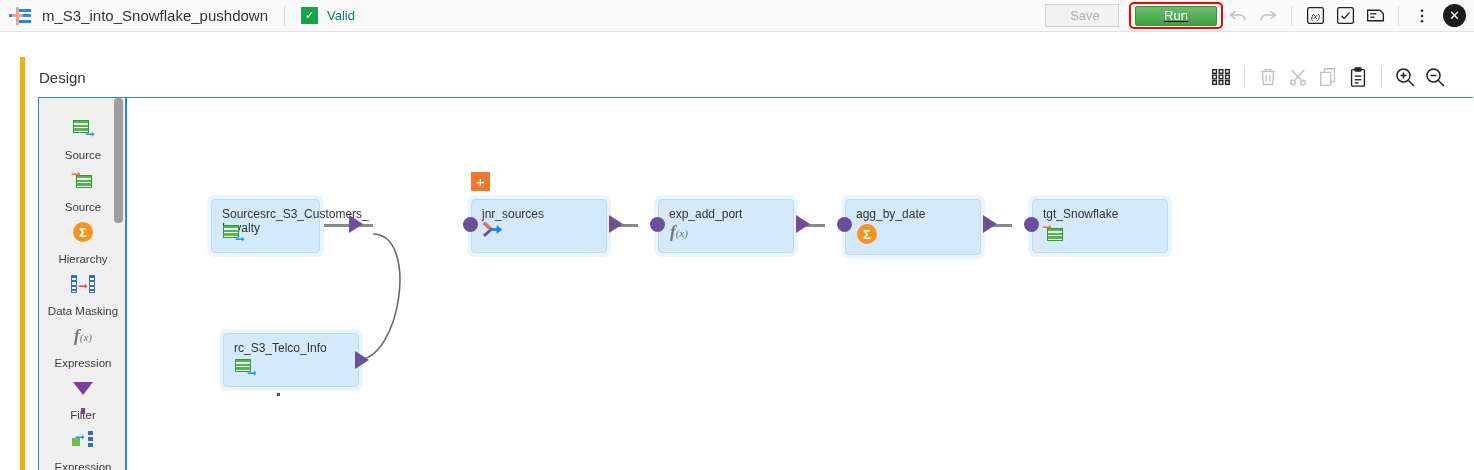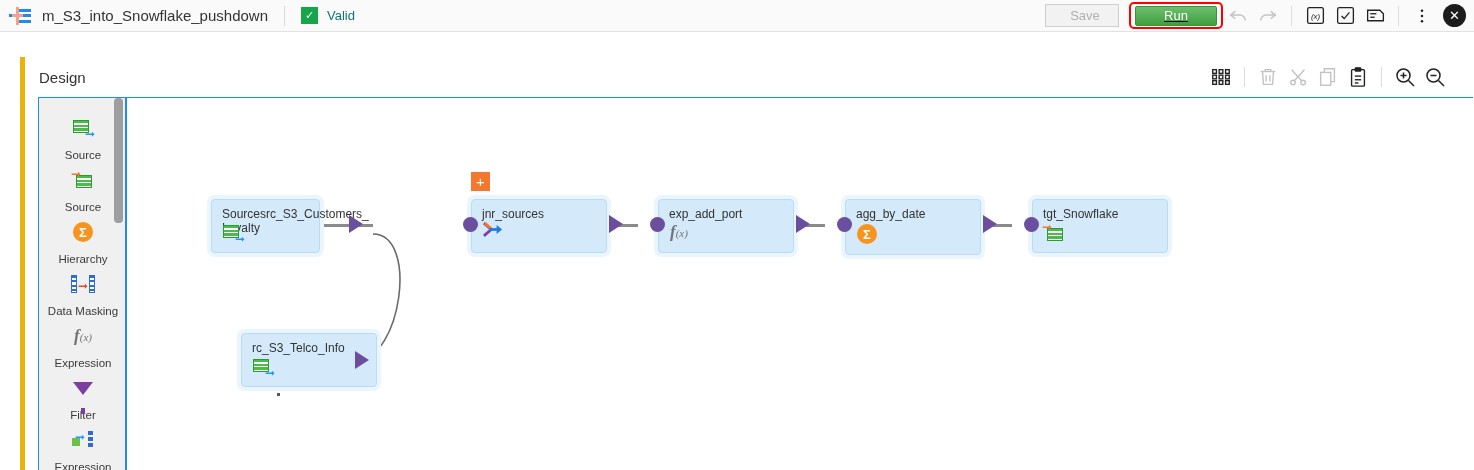--- a/index.html
+++ b/index.html
@@ -517,21 +517,21 @@
         <div class="node-icon">
           <div class="ico-grid target">
               <div class="g"></div>
               <div class="arr arr-tl">➞</div>
             </div>
         </div>
       </div>
       <div class="port-in-tri" style="left:883px; top:117px;"></div>
       <div class="port-dot" style="left:895px; top:119px;"></div>
 
-      <div class="node" style="left:112px; top:235px; width:136px; height:54px;">
+      <div class="node" style="left:94px; top:235px; width:136px; height:54px;">
         <div class="node-title">rc_S3_Telco_Info</div>
         <div class="node-icon">
           <div class="ico-grid">
               <div class="g"></div>
               <div class="arr arr-br">➞</div>
             </div>
         </div>
       </div>
       <div class="port-out" style="left:226px; top:253px;"></div>
       <div class="tiny-dot" style="left:148px; top:295px;"></div>

